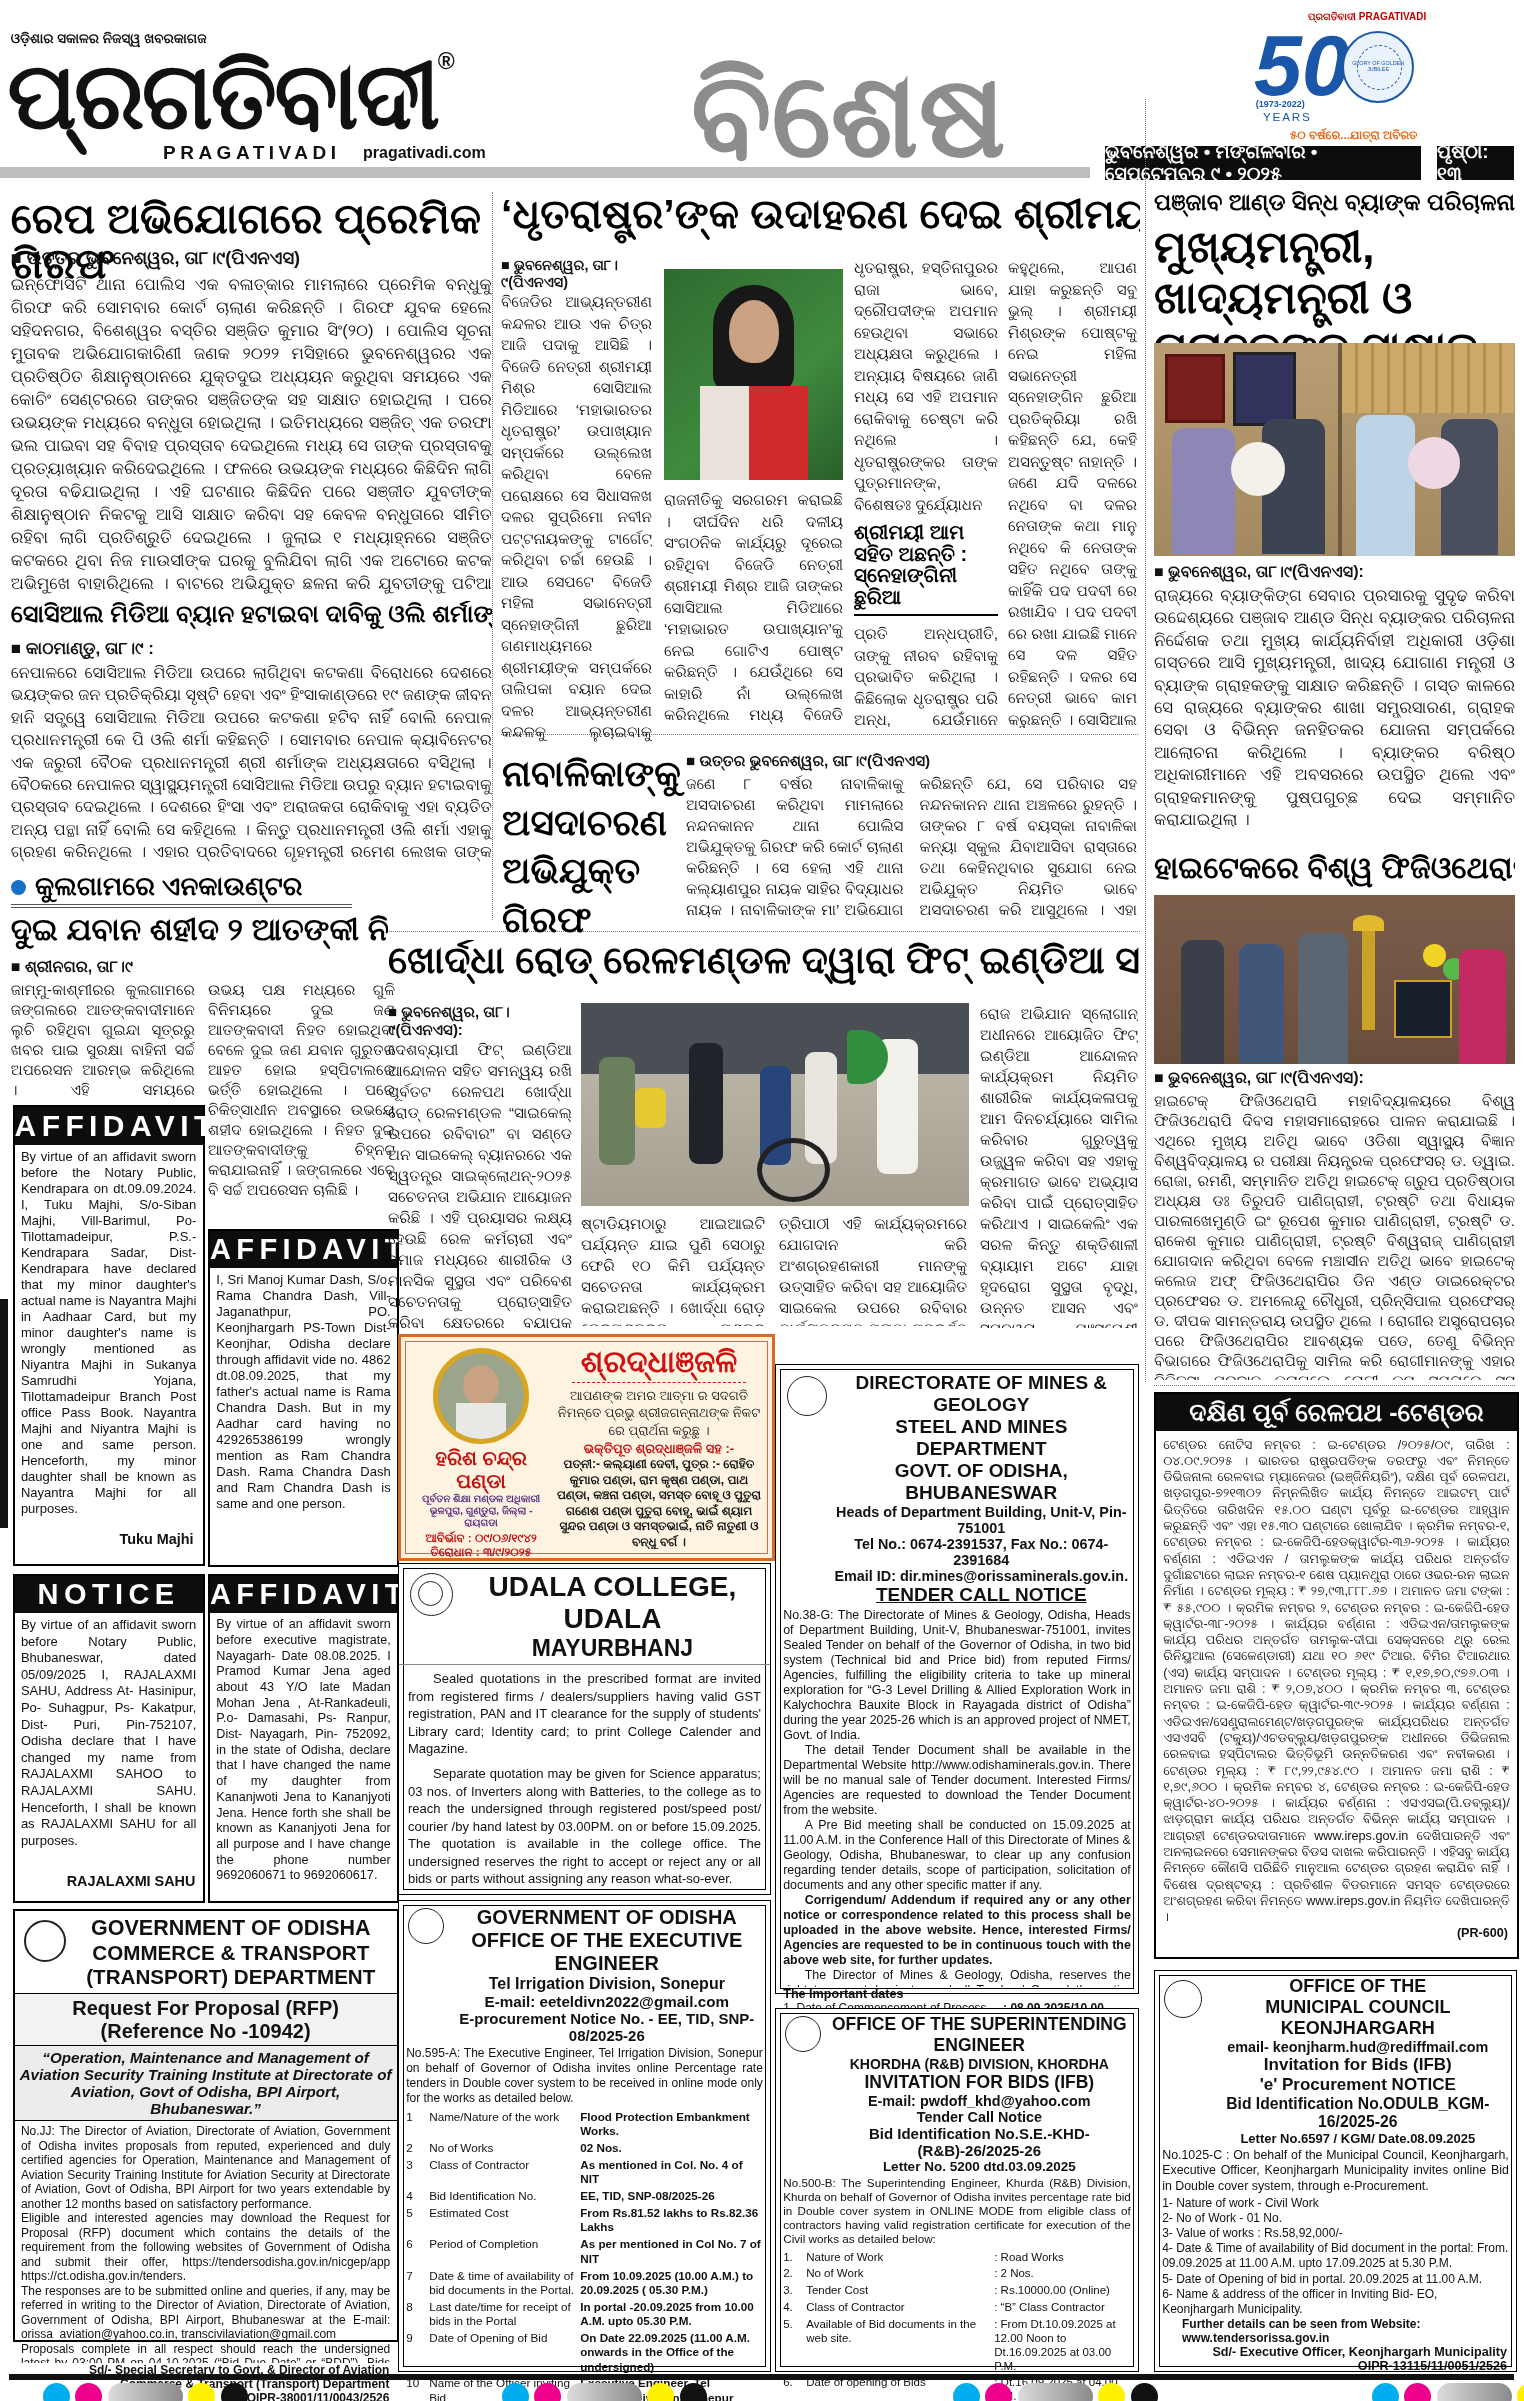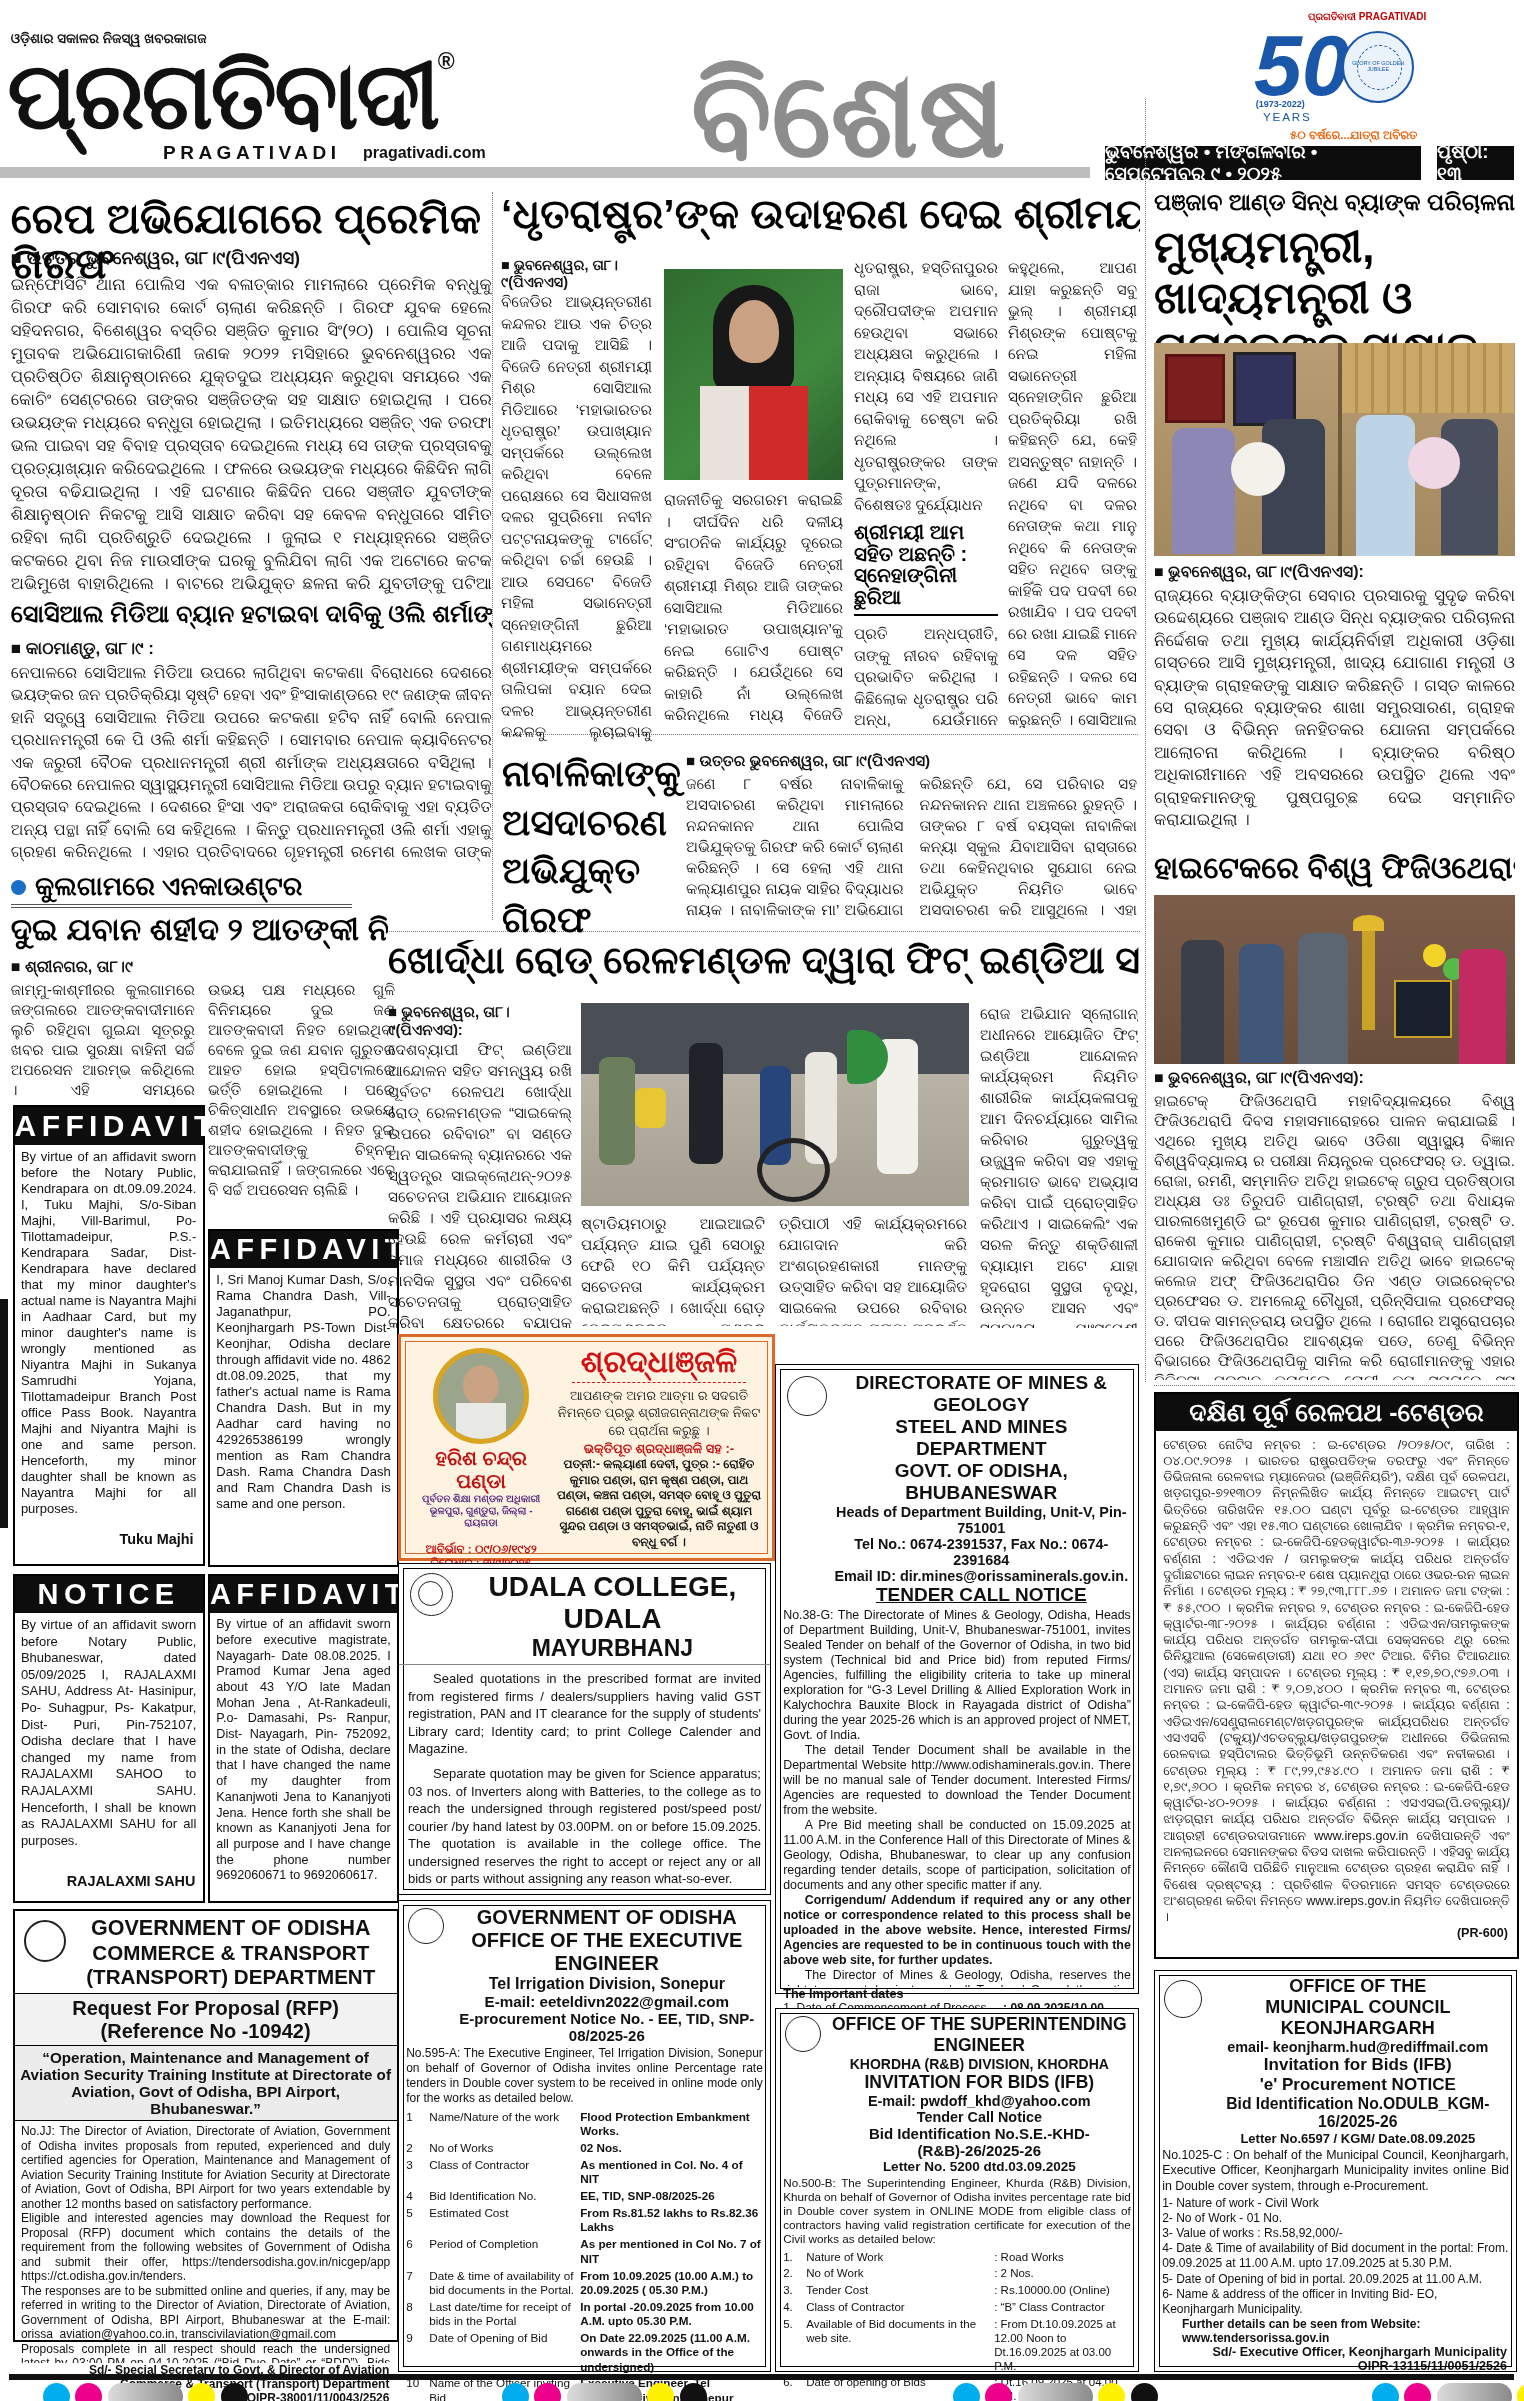--- a/index.html
+++ b/index.html
@@ -105,21 +105,21 @@
     <div style="position:relative;border-bottom:1.8px solid #000;padding:5.4px 3.6px 3.6px 54px;">
       <div class="seal" style="left:9px;top:9px;width:38px;height:38px;"></div>
       <div class="center b" style="font-size:21.5px;">GOVERNMENT OF ODISHA</div>
       <div class="center b" style="font-size:20.6px;">COMMERCE &amp; TRANSPORT</div>
       <div class="center b" style="font-size:20.6px;">(TRANSPORT) DEPARTMENT</div>
     </div>
     <div class="center b" style="border-bottom:1.8px solid #000;padding:2.7px;font-size:20px;background:#f2f2f2;">
       <div>Request For Proposal (RFP)</div>
       <div>(Reference No -10942)</div>
     </div>
-    <div class="center b" style="border-bottom:1.8px solid #000;padding:2.7px;font-size:15.2px;background:#ececec;">“Operation, Maintenance and Management of Aviation Security Training Institute at Directorate of Aviation, Govt of Odisha, BPI Airport, Bhubaneswar.”</div>
+    <div class="center b" style="border-bottom:1.8px solid #000;padding:2.7px;font-size:15.2px;background:#ececec;font-style:italic;">“Operation, Maintenance and Management of Aviation Security Training Institute at Directorate of Aviation, Govt of Odisha, BPI Airport, Bhubaneswar.”</div>
     <div class="body-txt" style="padding:3.6px 6.3px;font-size:12px;line-height:14.5px;height:235px;">
       <div>No.JJ: The Director of Aviation, Directorate of Aviation, Government of Odisha invites proposals from reputed, experienced and duly certified agencies for Operation, Maintenance and Management of Aviation Security Training Institute for Aviation Security at Directorate of Aviation, Govt of Odisha, BPI Airport for two years extendable by another 12 months based on satisfactory performance.</div>
       <div>Eligible and interested agencies may download the Request for Proposal (RFP) document which contains the details of the requirement from the following websites of Government of Odisha and submit their offer, https://tendersodisha.gov.in/nicgep/app https://ct.odisha.gov.in/tenders.</div>
       <div>The responses are to be submitted online and queries, if any, may be referred in writing to the Director of Aviation, Directorate of Aviation, Government of Odisha, BPI Airport, Bhubaneswar at the E-mail: orissa_aviation@yahoo.co.in, transcivilaviation@gmail.com</div>
       <div>Proposals complete in all respect should reach the undersigned latest by 03:00 PM on 04.10.2025 (“Bid Due Date” or “BDD”). Bids received after the above BDD shall be summarily rejected. The authority reserves the right to reject any or all the proposals without assigning any reason thereof.</div>
     </div>
     <div class="b" style="text-align:right;font-size:12px;padding-right:7.2px;">Sd/- Special Secretary to Govt. &amp; Director of Aviation</div>
     <div class="b" style="text-align:right;font-size:12px;padding-right:7.2px;">Commerce &amp; Transport (Transport) Department</div>
     <div class="b" style="text-align:right;font-size:12px;padding-right:7.2px;">OIPR-38001/11/0043/2526</div>
   </div>
@@ -167,21 +167,21 @@
 
   <div class="abs" style="left:398px;top:1334px;width:371px;height:221px;border:3.6px solid #d96a2a;outline:1.8px solid #d96a2a;outline-offset:-8px;background:#fdf3e0;">
     <div class="abs" style="left:12.6px;top:10.8px;width:135px;height:197px;text-align:center;">
       <div style="width:86px;height:86px;margin:0 auto;border-radius:50%;border:5.4px solid #d9a521;background:#9aa58b;position:relative;overflow:hidden;">
         <div style="position:absolute;left:25px;top:12.6px;width:36px;height:41px;background:#c9a183;border-radius:50%;"></div>
         <div style="position:absolute;left:18px;top:50px;width:50px;height:36px;background:#e8e8e4;"></div>
       </div>
       <div style="font-size:20px;font-weight:bold;color:#c11212;margin-top:3.6px;">ହରିଶ ଚନ୍ଦ୍ର ପଣ୍ଡା</div>
       <div style="font-size:10px;color:#5a2d83;font-weight:bold;">ପୂର୍ବତନ ଶିକ୍ଷା ମଣ୍ଡଳ ଅଧିକାରୀ</div>
       <div style="font-size:10px;color:#5a2d83;font-weight:bold;">ଭୂଳପୁରା, ଗୁଣ୍ଡୁରା, ଜିଲ୍ଲା - ରାୟଗଡା</div>
-      <div style="font-size:11.7px;color:#c11212;font-weight:bold;margin-top:13px;">ଆବିର୍ଭାବ : ୦୯/୦୬/୧୯୪୨</div>
+      <div style="font-size:11.7px;color:#c11212;font-weight:bold;margin-top:2px;">ଆବିର୍ଭାବ : ୦୯/୦୬/୧୯୪୨</div>
       <div style="font-size:11.7px;color:#c11212;font-weight:bold;">ତିରୋଧାନ : ୩/୯/୨୦୨୫</div>
     </div>
     <div class="abs" style="left:154px;top:7.2px;width:208px;height:205px;text-align:center;overflow:hidden;">
       <div style="font-size:30.5px;font-weight:900;color:#d11111;border-bottom:1.8px dashed #d11111;display:inline-block;padding:0 9px 1.8px;">ଶ୍ରଦ୍ଧାଞ୍ଜଳି</div>
       <div style="font-size:13px;font-weight:normal;margin-top:3.6px;line-height:1.35;">ଆପଣଙ୍କ ଅମର ଆତ୍ମା ର ସଦଗତି ନିମନ୍ତେ ପ୍ରଭୁ ଶ୍ରୀଜଗନ୍ନାଥଙ୍କ ନିକଟ ରେ ପ୍ରାର୍ଥନା କରୁଛୁ ।</div>
       <div style="font-size:13px;font-weight:bold;color:#c11212;margin-top:1.8px;">ଭକ୍ତିପୂତ ଶ୍ରଦ୍ଧାଞ୍ଜଳି ସହ :-</div>
       <div style="font-size:12px;font-weight:bold;line-height:1.3;">ପତ୍ନୀ:- କଲ୍ୟାଣୀ ଦେବୀ, ପୁତ୍ର :- ରୋହିତ କୁମାର ପଣ୍ଡା, ରାମ କୃଷ୍ଣ ପଣ୍ଡା, ପାଥ ପଣ୍ଡା, କଞ୍ଚନା ପଣ୍ଡା, ସମସ୍ତ ବୋହୂ ଓ ପୁତୁରା ଗଣେଶ ପଣ୍ଡା ପୁତୁରା ବୋହୂ, ଭାଇଁ ଶ୍ୟାମ ସୁନ୍ଦର ପଣ୍ଡା ଓ ସମସ୍ତଭାଇଁ, ନାତି ନାତୁଣୀ ଓ ବନ୍ଧୁ ବର୍ଗ ।</div>
     </div>
   </div>
 

